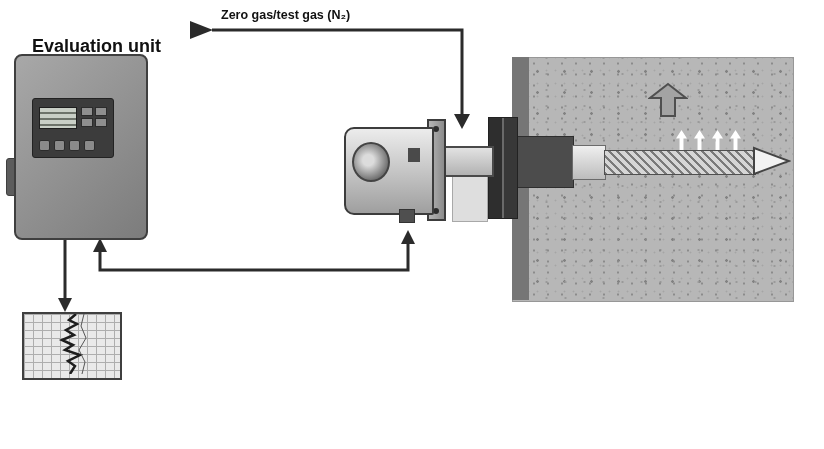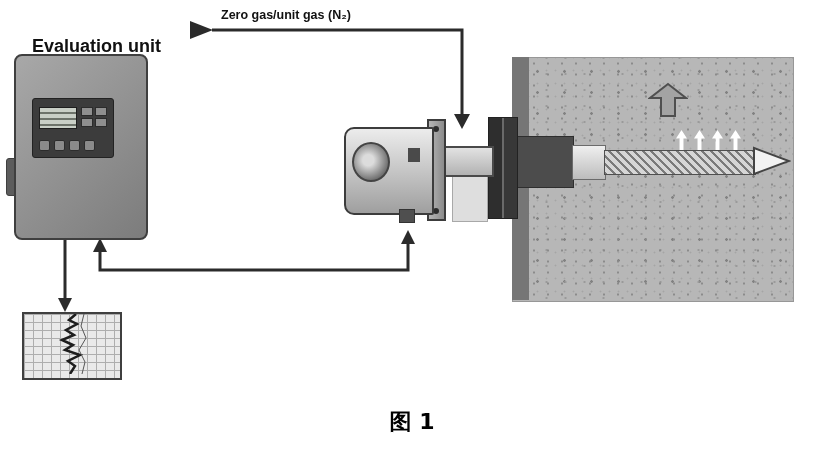--- a/index.html
+++ b/index.html
@@ -155,16 +155,15 @@
   </div>
 
   <div class="abs recorder">
     <svg width="92" height="60">
       <polyline points="52,0 45,6 53,10 42,16 50,21 38,26 49,31 41,36 56,41 44,47 51,52 46,60" fill="none" stroke="#1d1d1d" stroke-width="2.5"></polyline>
       <polyline points="60,0 57,12 62,24 55,36 61,48 58,60" fill="none" stroke="#555" stroke-width="1"></polyline>
     </svg>
   </div>
 
   <div class="lbl lbl-eval">Evaluation unit</div>
-  <div class="lbl lbl-gas">Zero gas/unit gas (N₂)</div>
-  <div class="lbl caption">图 1</div>
+  <div class="lbl lbl-gas">Zero gas/test gas (N₂)</div>
 
 </div>
 
 </body></html>

